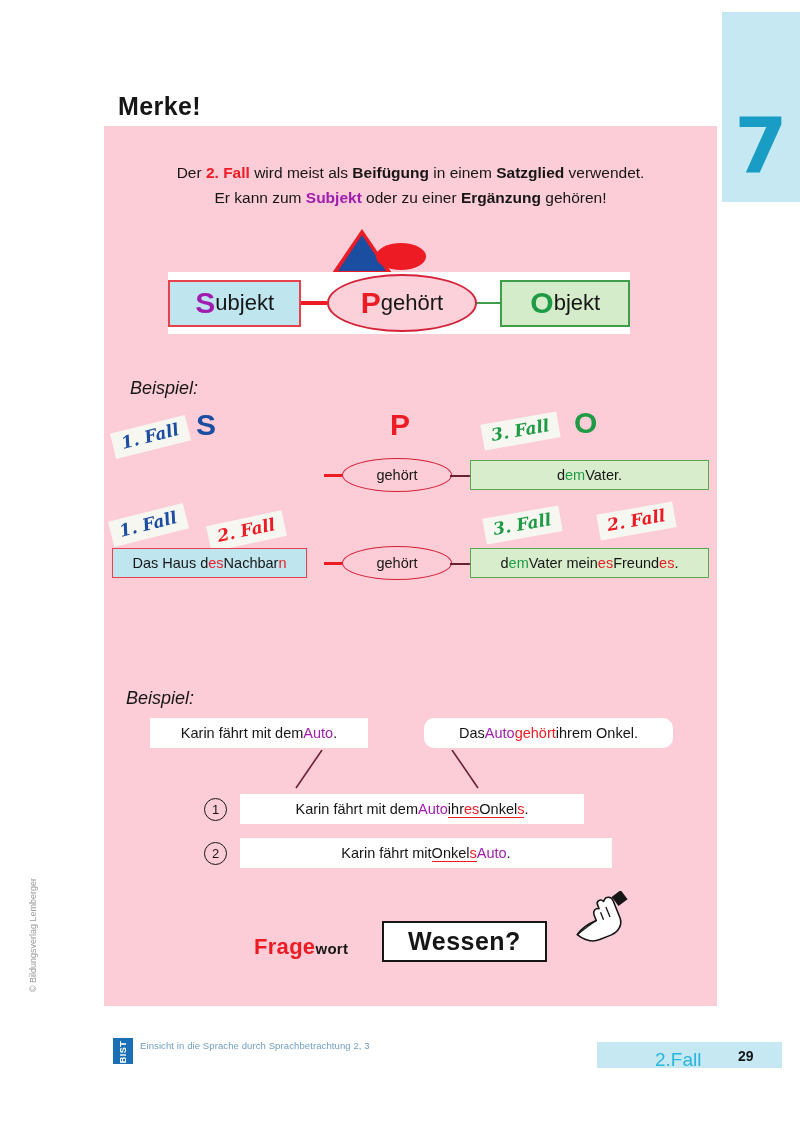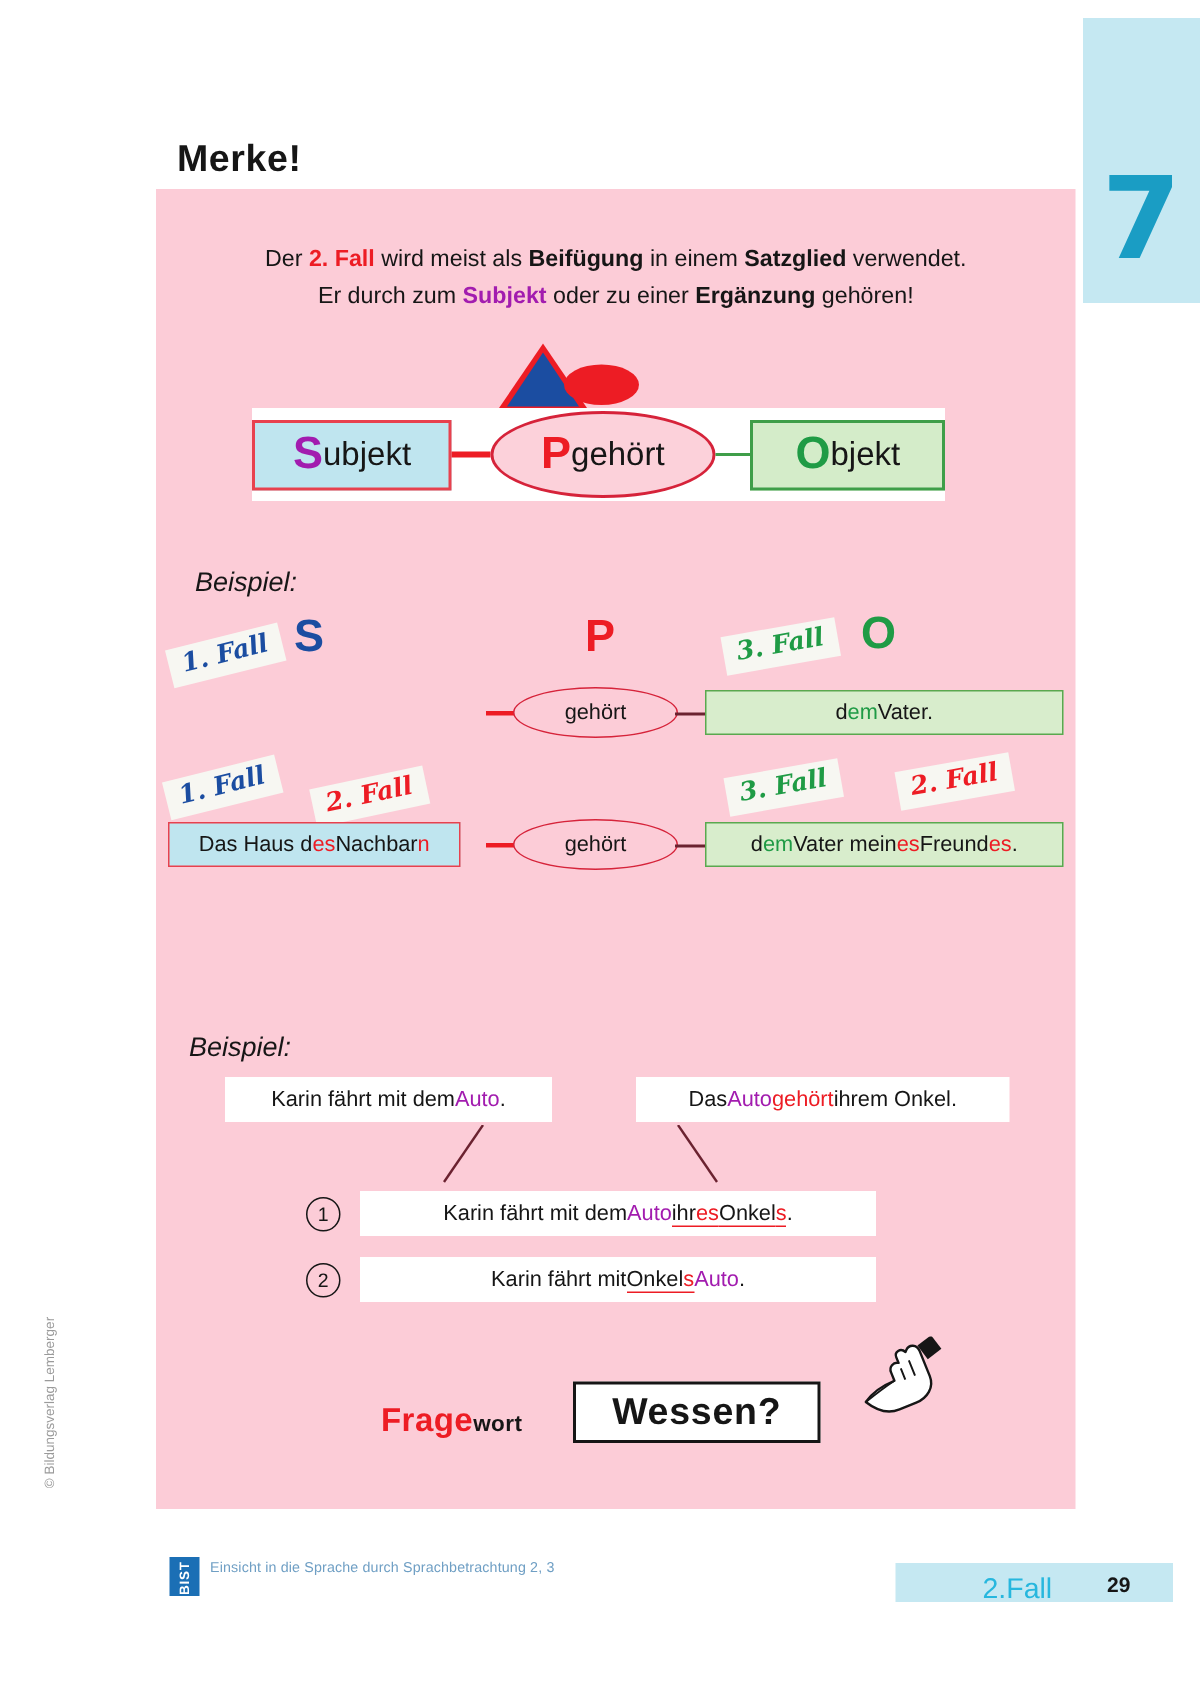--- a/index.html
+++ b/index.html
@@ -196,21 +196,21 @@
 
   <div class="merke">Merke!</div>
 
   <div class="panel">
 
     <div class="intro">
       <div>
         <span>Der </span><span class="r bd">2. Fall</span><span> wird meist als </span><span class="bd">Beifügung</span><span> in einem </span><span class="bd">Satzglied</span><span> verwendet.</span>
       </div>
       <div>
-        <span>Er durch zum </span><span class="b bd">Subjekt</span><span> oder zu einer </span><span class="bd">Ergänzung</span><span> gehören!</span>
+        <span>Er kann zum </span><span class="b bd">Subjekt</span><span> oder zu einer </span><span class="bd">Ergänzung</span><span> gehören!</span>
       </div>
     </div>
 
     <div class="tri"></div>
     <div class="dot"></div>
 
     <div class="spo-band">
       <div class="spo-row">
         <div class="spo-box spo-subj">
           <span class="cap b">S</span>
@@ -280,21 +280,21 @@
     </div>
 
 
     <div class="beispiel" style="left:22px;top:562px;">Beispiel:</div>
 
     <div class="wbox" style="left:46px;top:592px;width:218px;">
       <span>Karin fährt mit dem </span>
         <span class="b">Auto</span>
         <span>.</span>
     </div>
-    <div class="wbox" style="left:320px;top:592px;width:249px;">
+    <div class="wbox" style="left:320px;top:592px;width:249px;border-radius:10px;">
       <span>Das </span>
         <span class="b">Auto</span>
         <span> </span>
         <span class="r">gehört</span>
         <span> ihrem Onkel.</span>
     </div>
 
     <svg style="position:absolute;left:170px;top:624px;" width="240" height="42">
       <line x1="48" y1="0" x2="22" y2="38" stroke="#6b2230" stroke-width="1.6"></line>
       <line x1="178" y1="0" x2="204" y2="38" stroke="#6b2230" stroke-width="1.6"></line>
@@ -306,21 +306,21 @@
         <span class="b">Auto</span>
         <span> </span>
         <span class="u-red">ihr</span>
         <span class="u-red r">es</span>
         <span class="u-red"> Onkel</span>
         <span class="u-red r">s</span>
         <span>.</span>
     </div>
 
     <div class="numcircle" style="left:100px;top:716px;">2</div>
-    <div class="wbox" style="left:136px;top:712px;width:344px;">
+    <div class="wbox" style="left:136px;top:712px;width:372px;">
       <span>Karin fährt mit </span>
         <span class="u-red">Onkel</span>
         <span class="u-red r">s</span>
         <span> </span>
         <span class="b">Auto</span>
         <span> .</span>
     </div>
 
     <div class="fragewort">
       <span class="fw-capR">Frage</span><span class="fw-small">wort</span>

